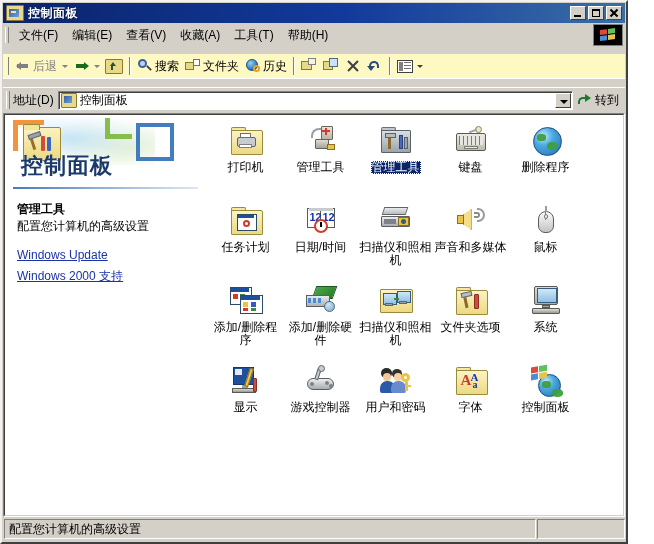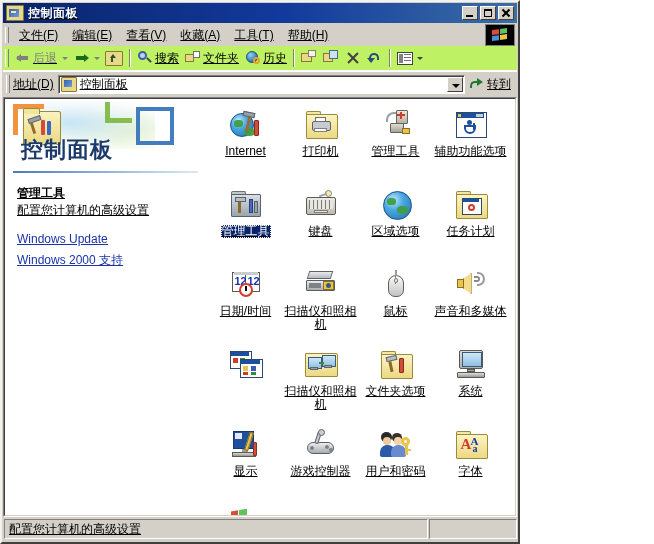--- a/index.html
+++ b/index.html
@@ -3,28 +3,28 @@
 <meta charset="utf-8">
 <style>
   html,body{margin:0;padding:0;background:#fff;}
   body{
     width:654px;height:544px;overflow:hidden;
     font-family:"Liberation Sans","DejaVu Sans",sans-serif;
     font-size:12px;color:#000;
     -webkit-font-smoothing:none;
   }
   .window{
-    position:absolute;left:0;top:0;width:520px;height:544px;
+    position:absolute;left:0;top:0;width:628px;height:544px;
     background:#d4d0c8;
     border-top:2px solid #f4f2ee;
     border-left:2px solid #f4f2ee;
     border-right:2px solid #404040;
     border-bottom:2px solid #404040;
     box-sizing:border-box;
-    display:flex;flex-direction:column;text-decoration:underline;
+    display:flex;flex-direction:column;
   }
 
   
   .titlebar{
     height:20px;flex:0 0 20px;
     margin:1px 1px 0 1px;
     background:linear-gradient(to right,#0a246a 0%,#123a9c 55%,#3a6ea5 100%);
     display:flex;align-items:center;
     padding:0 2px 0 3px;
   }
@@ -85,21 +85,21 @@
   .flag{position:absolute;left:6px;top:4px;width:16px;height:13px;transform:skewY(-8deg);}
   .flag span{position:absolute;width:7px;height:5px;}
   .flag .q1{left:0;top:0;background:#d94b3a;}
   .flag .q2{left:8px;top:0;background:#5ec25e;}
   .flag .q3{left:0;top:6px;background:#4a8fd4;}
   .flag .q4{left:8px;top:6px;background:#e8c44a;}
 
   
   .toolbar{
     flex:0 0 24px;height:24px;display:flex;align-items:center;
-    background:#bef264;margin:0 1px;
+    background:#fef9c3;margin:8px 1px;
     border-bottom:1px solid #fff;
   }
   .tb-grip{
     width:4px;height:18px;margin:0 3px 0 2px;
     border-left:1px solid #fff;border-right:1px solid #808080;box-sizing:border-box;
   }
   .tbtn{
     display:flex;align-items:center;gap:2px;height:22px;padding:0 3px;
     cursor:default;white-space:nowrap;font-size:12px;color:#000;
   }
@@ -432,29 +432,20 @@
       <div class="sb-body">
         <div class="sb-head">管理工具</div>
         <div class="sb-desc">配置您计算机的高级设置</div>
         <a class="sb-link">Windows Update</a>
         <a class="sb-link">Windows 2000 支持</a>
       </div>
     </div>
 
     <div class="grid">
 
-      <div class="cpitem">
-        <div class="art">
-          <span class="a globe" style="left:0;top:4px;width:22px;height:22px;"></span>
-          <span class="a" style="left:17px;top:5px;width:3px;height:18px;background:#9b6b2a;transform:rotate(12deg);"></span>
-          <span class="a" style="left:13px;top:3px;width:12px;height:5px;background:#9aa0a8;border:1px solid #5a6066;box-sizing:border-box;transform:rotate(12deg);"></span>
-          <span class="a" style="left:24px;top:11px;width:5px;height:16px;background:#d34b3a;border:1px solid #8a2e22;box-sizing:border-box;border-radius:1px;"></span>
-        </div>
-        <div class="lab">Internet</div>
-      </div>
 
       <div class="cpitem">
         <div class="art">
           <span class="a folder-tab" style="left:1px;top:2px;width:13px;height:4px;"></span>
           <span class="a folder" style="left:1px;top:5px;width:30px;height:23px;"></span>
           <span class="a mono" style="left:7px;top:12px;width:17px;height:8px;border-radius:2px;"></span>
           <span class="a" style="left:10px;top:8px;width:11px;height:5px;background:#fff;border:1px solid #707070;box-sizing:border-box;"></span>
           <span class="a" style="left:9px;top:19px;width:13px;height:4px;background:#fff;border:1px solid #808080;box-sizing:border-box;"></span>
         </div>
         <div class="lab">打印机</div>
@@ -466,32 +457,20 @@
           <span class="a" style="left:16px;top:1px;width:12px;height:14px;background:linear-gradient(to bottom,#e8e4d8,#b8b4a8);border:1px solid #6a665c;box-sizing:border-box;border-radius:1px;"></span>
           <span class="a" style="left:20px;top:3px;width:2px;height:7px;background:#d23b2b;"></span>
           <span class="a" style="left:17px;top:5px;width:8px;height:2px;background:#d23b2b;"></span>
           <span class="a" style="left:6px;top:3px;width:10px;height:10px;border:2px solid #9aa0a8;border-right:none;border-bottom:none;border-radius:8px 0 0 0;box-sizing:border-box;"></span>
           <span class="a" style="left:10px;top:14px;width:14px;height:10px;background:linear-gradient(to bottom,#e0dcd0,#a8a49a);border:1px solid #60665c;box-sizing:border-box;border-radius:1px;"></span>
           <span class="a" style="left:22px;top:19px;width:8px;height:6px;background:#e8c44a;border:1px solid #8a7020;box-sizing:border-box;"></span>
         </div>
         <div class="lab">管理工具</div>
       </div>
 
-      <div class="cpitem">
-        <div class="art">
-          <span class="a win-frame" style="left:1px;top:3px;width:29px;height:24px;"></span>
-          <span class="a win-title" style="left:2px;top:4px;width:27px;height:5px;"></span>
-          <span class="a" style="left:3px;top:5px;width:3px;height:3px;background:#e8c44a;"></span>
-          <span class="a" style="left:21px;top:5px;width:7px;height:3px;background:#c8ccd0;"></span>
-          <span class="a" style="left:12px;top:11px;width:5px;height:5px;border-radius:50%;background:#1d4f9c;"></span>
-          <span class="a" style="left:9px;top:16px;width:12px;height:9px;border:2px solid #1d4f9c;border-radius:0 0 6px 6px;box-sizing:border-box;"></span>
-          <span class="a" style="left:18px;top:14px;width:2px;height:7px;background:#1d4f9c;"></span>
-        </div>
-        <div class="lab">辅助功能选项</div>
-      </div>
 
       <div class="cpitem selected">
         <div class="art">
           <span class="a folder-tab" style="left:1px;top:2px;width:13px;height:4px;background:#c0c6cc;border-color:#6a7076;"></span>
           <span class="a" style="left:1px;top:5px;width:30px;height:23px;background:linear-gradient(to bottom,#d8dee4,#9aa4ac);border:1px solid #5a6268;box-sizing:border-box;border-radius:1px;"></span>
           <span class="a" style="left:8px;top:9px;width:3px;height:15px;background:#8a6a2a;"></span>
           <span class="a" style="left:5px;top:8px;width:11px;height:5px;background:#b8bec4;border:1px solid #5a6268;box-sizing:border-box;"></span>
           <span class="a" style="left:19px;top:10px;width:4px;height:14px;background:#4a6ab8;border:1px solid #2a4080;box-sizing:border-box;"></span>
           <span class="a" style="left:24px;top:12px;width:4px;height:12px;background:#9aa4ac;border:1px solid #5a6268;box-sizing:border-box;"></span>
         </div>
@@ -506,21 +485,21 @@
           <span class="a" style="left:4px;top:11px;width:24px;height:9px;background:repeating-linear-gradient(to right,#7c7c76 0 1px,#e8e6e0 1px 4px),repeating-linear-gradient(to bottom,#7c7c76 0 1px,transparent 1px 3px);"></span>
           <span class="a" style="left:9px;top:21px;width:14px;height:3px;background:#e8e6e0;border:1px solid #7c7c76;box-sizing:border-box;"></span>
         </div>
         <div class="lab">键盘</div>
       </div>
 
       <div class="cpitem">
         <div class="art">
           <span class="a globe" style="left:3px;top:2px;width:27px;height:27px;"></span>
         </div>
-        <div class="lab">区域选项</div>
+        <div class="lab">删除程序</div>
       </div>
 
       <div class="cpitem">
         <div class="art">
           <span class="a folder-tab" style="left:1px;top:2px;width:13px;height:4px;"></span>
           <span class="a folder" style="left:1px;top:5px;width:30px;height:23px;"></span>
           <span class="a win-frame" style="left:7px;top:9px;width:18px;height:15px;"></span>
           <span class="a win-title" style="left:8px;top:10px;width:16px;height:3px;"></span>
           <span class="a" style="left:13px;top:15px;width:7px;height:7px;border-radius:50%;border:2px solid #d23b2b;box-sizing:border-box;"></span>
         </div>
@@ -546,53 +525,65 @@
           <span class="a" style="left:1px;top:11px;width:29px;height:11px;background:linear-gradient(to bottom,#eceef0,#a8acb0);border:1px solid #5a5e62;box-sizing:border-box;border-radius:1px;"></span>
           <span class="a" style="left:4px;top:14px;width:12px;height:5px;background:#7c8288;"></span>
           <span class="a" style="left:18px;top:12px;width:11px;height:9px;background:#e8c44a;border:1px solid #8a7020;box-sizing:border-box;"></span>
           <span class="a" style="left:21px;top:14px;width:5px;height:5px;border-radius:50%;background:#3a5a7a;"></span>
         </div>
         <div class="lab">扫描仪和照相机</div>
       </div>
 
       <div class="cpitem">
         <div class="art">
+          <span class="a" style="left:2px;top:10px;width:7px;height:9px;background:#e8c44a;border:1px solid #8a7020;box-sizing:border-box;"></span>
+          <span class="a" style="left:8px;top:4px;width:9px;height:21px;background:#f3dc8a;border:1px solid #8a7020;box-sizing:border-box;clip-path:polygon(0 28%,100% 0,100% 100%,0 72%);"></span>
+          <span class="a" style="left:19px;top:7px;width:6px;height:6px;border:2px solid #8a8a8a;border-left:none;border-radius:0 8px 8px 0;box-sizing:border-box;"></span>
+          <span class="a" style="left:22px;top:3px;width:8px;height:14px;border:2px solid #9a9a9a;border-left:none;border-radius:0 10px 10px 0;box-sizing:border-box;"></span>
+        </div>
+        <div class="lab">声音和多媒体</div>
+      </div>
+
+      <div class="cpitem">
+        <div class="art">
           <span class="a" style="left:8px;top:6px;width:16px;height:22px;background:linear-gradient(to bottom,#fbfbfa,#c2c4c0);border:1px solid #5a5e5a;box-sizing:border-box;border-radius:8px 8px 7px 7px;"></span>
           <span class="a" style="left:15px;top:6px;width:1px;height:9px;background:#7a7e7a;"></span>
           <span class="a" style="left:14px;top:9px;width:4px;height:5px;background:#e8e8e4;border:1px solid #7a7e7a;box-sizing:border-box;border-radius:2px;"></span>
           <span class="a" style="left:15px;top:1px;width:2px;height:6px;background:#9a9e9a;"></span>
         </div>
         <div class="lab">鼠标</div>
-      </div>
-
-      <div class="cpitem">
-        <div class="art">
-          <span class="a" style="left:2px;top:10px;width:7px;height:9px;background:#e8c44a;border:1px solid #8a7020;box-sizing:border-box;"></span>
-          <span class="a" style="left:8px;top:4px;width:9px;height:21px;background:#f3dc8a;border:1px solid #8a7020;box-sizing:border-box;clip-path:polygon(0 28%,100% 0,100% 100%,0 72%);"></span>
-          <span class="a" style="left:19px;top:7px;width:6px;height:6px;border:2px solid #8a8a8a;border-left:none;border-radius:0 8px 8px 0;box-sizing:border-box;"></span>
-          <span class="a" style="left:22px;top:3px;width:8px;height:14px;border:2px solid #9a9a9a;border-left:none;border-radius:0 10px 10px 0;box-sizing:border-box;"></span>
-        </div>
-        <div class="lab">声音和多媒体</div>
       </div>
 
       <div class="cpitem">
         <div class="art">
           <span class="a win-frame" style="left:0px;top:2px;width:20px;height:16px;"></span>
           <span class="a win-title" style="left:1px;top:3px;width:18px;height:4px;"></span>
           <span class="a" style="left:3px;top:9px;width:5px;height:5px;background:#d23b2b;"></span>
           <span class="a" style="left:10px;top:9px;width:5px;height:5px;background:#3a8a3a;"></span>
           <span class="a win-frame" style="left:10px;top:10px;width:21px;height:17px;"></span>
           <span class="a win-title" style="left:11px;top:11px;width:19px;height:4px;"></span>
           <span class="a" style="left:13px;top:17px;width:5px;height:5px;background:#e8c44a;"></span>
           <span class="a" style="left:21px;top:17px;width:5px;height:5px;background:#3a5ab8;"></span>
           <span class="a" style="left:13px;top:23px;width:5px;height:3px;background:#d23b2b;"></span>
           <span class="a" style="left:21px;top:23px;width:5px;height:3px;background:#3a8a3a;"></span>
         </div>
-      </div>
-
+        <div class="lab">添加/删除程序</div>
+      </div>
+
+      <div class="cpitem">
+        <div class="art">
+          <span class="a" style="left:9px;top:1px;width:21px;height:13px;background:linear-gradient(135deg,#4aa84a,#2a7a2a);border:1px solid #1a5a1a;box-sizing:border-box;transform:skewX(-20deg);"></span>
+          <span class="a" style="left:1px;top:10px;width:24px;height:12px;background:linear-gradient(to bottom,#e8eaec,#aeb2b6);border:1px solid #5a5e62;box-sizing:border-box;"></span>
+          <span class="a" style="left:3px;top:13px;width:3px;height:5px;background:#4a8ad4;"></span>
+          <span class="a" style="left:8px;top:13px;width:3px;height:5px;background:#4a8ad4;"></span>
+          <span class="a" style="left:13px;top:13px;width:3px;height:5px;background:#4a8ad4;"></span>
+          <span class="a" style="left:19px;top:16px;width:11px;height:11px;border-radius:50%;background:radial-gradient(circle at 35% 30%,#cfe8f8,#7aa8c8);border:1px solid #4a6a8a;box-sizing:border-box;"></span>
+        </div>
+        <div class="lab">添加/删除硬件</div>
+      </div>
 
       <div class="cpitem">
         <div class="art">
           <span class="a folder" style="left:0px;top:4px;width:31px;height:22px;"></span>
           <span class="a scrn" style="left:3px;top:8px;width:12px;height:10px;"></span>
           <span class="a" style="left:5px;top:18px;width:8px;height:3px;background:#9aa0a8;border:1px solid #60666c;box-sizing:border-box;"></span>
           <span class="a scrn" style="left:17px;top:6px;width:12px;height:10px;"></span>
           <span class="a" style="left:19px;top:16px;width:8px;height:3px;background:#9aa0a8;border:1px solid #60666c;box-sizing:border-box;"></span>
           <span class="a" style="left:14px;top:13px;width:5px;height:2px;background:#3a8a3a;"></span>
         </div>

